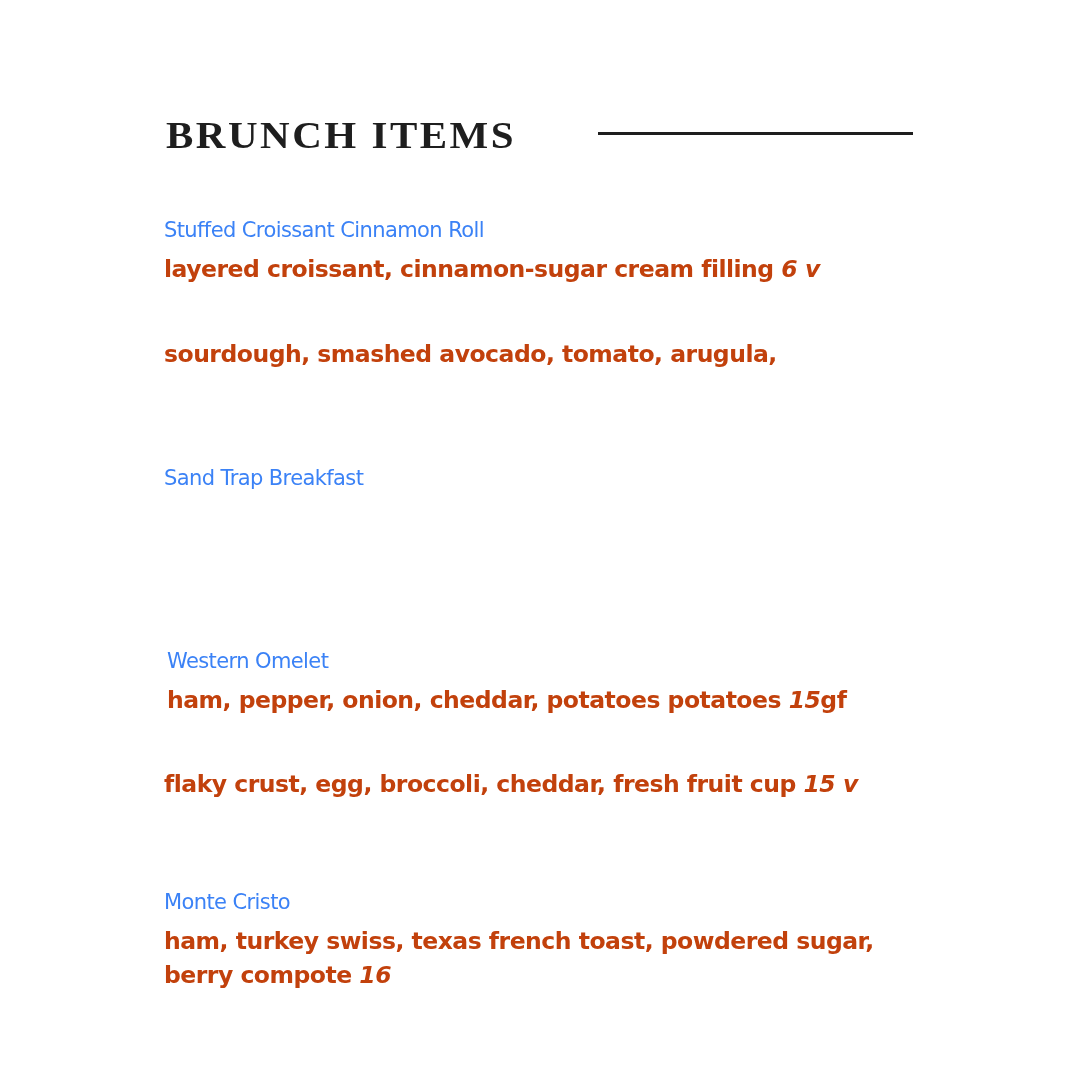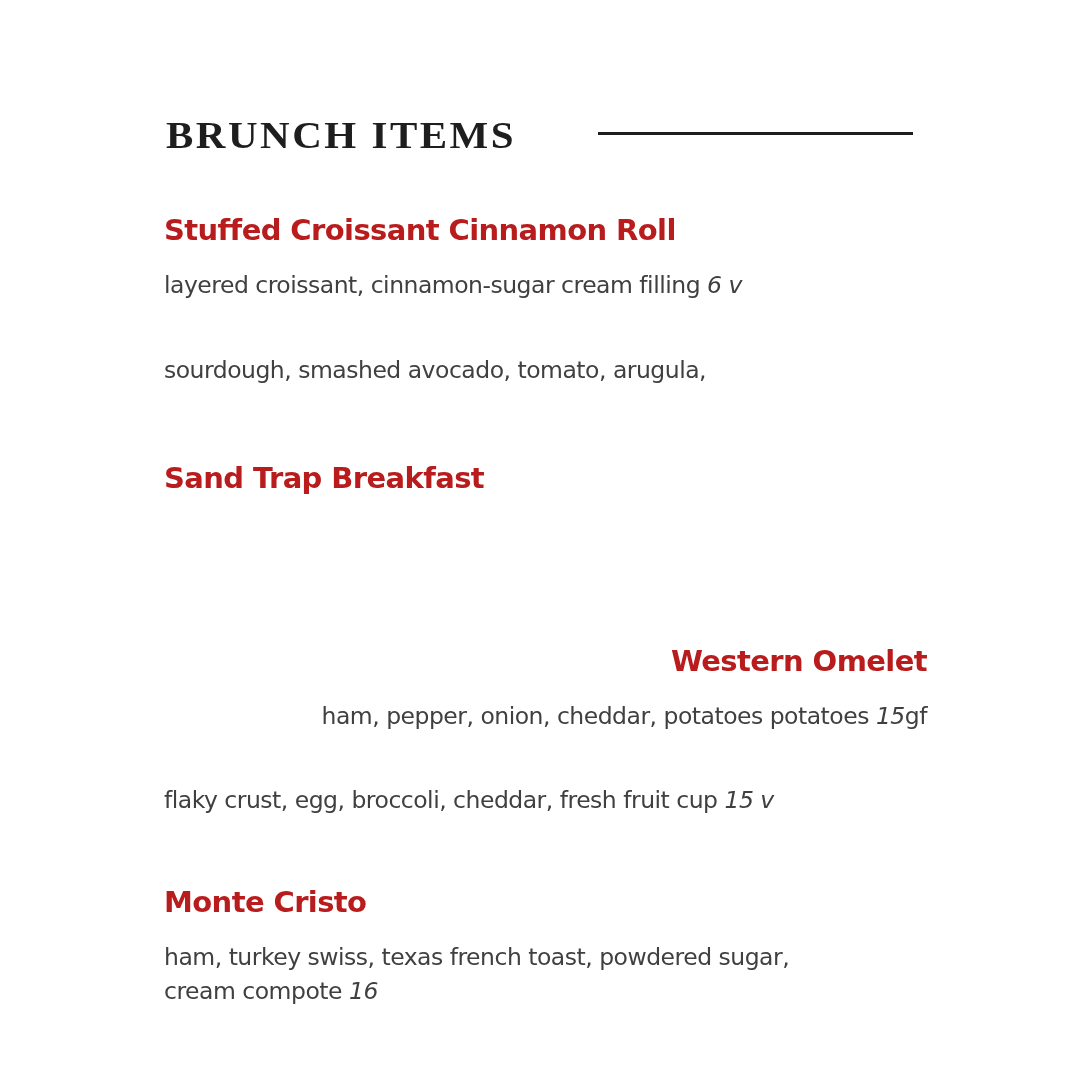--- a/index.html
+++ b/index.html
@@ -48,36 +48,35 @@
       height: 3px;
       background: #1e1e1e;
     }
     .item {
       position: absolute;
       left: 0;
       width: 760px;
     }
     .item-name {
       font-family: "DejaVu Sans", "Liberation Sans", sans-serif;
-      font-size: 29px;
-      color: #b91c1c;
+      font-size: 21px;
+      color: #3b82f6;
       line-height: 36px;
       white-space: nowrap;
       letter-spacing: -0.6px;
-      font-weight: bold;
     }
     .item-desc {
       font-family: "DejaVu Sans", "Liberation Sans", sans-serif;
       font-size: 23.5px;
-      color: #404040;
+      color: #c2410c;
       line-height: 34px;
-      margin-top: 20px;
+      margin-top: 4px;
       white-space: nowrap;
       letter-spacing: -0.5px;
-      font-weight: 400;
+      font-weight: 700;
     }
     .price, .tag-italic {
       font-style: italic;
     }
     .tag-upright {
       font-style: normal;
     }
   </style>
 </head>
 <body>
@@ -101,40 +100,40 @@
   <div class="item" style="top:333px;">
     <div class="item-desc">
       <div>sourdough, smashed avocado, tomato, arugula,</div>
     </div>
   </div>
 
   <div class="item" style="top:460px;">
     <div class="item-name">Sand Trap Breakfast</div>
   </div>
 
-  <div class="item" style="top:643px; left:3px;text-align:right;">
+  <div class="item" style="top:643px; left:3px;">
     <div class="item-name">Western Omelet</div>
     <div class="item-desc">
       <span>ham, pepper, onion, cheddar, potatoes potatoes</span>
       <span class="price">15</span><span class="tag-upright">gf</span>
     </div>
   </div>
 
   <div class="item" style="top:763px;">
     <div class="item-desc">
       <span>flaky crust, egg, broccoli, cheddar, fresh fruit cup</span>
       <span class="price">15</span>
       <span class="tag-italic">v</span>
     </div>
   </div>
 
   <div class="item" style="top:884px;">
     <div class="item-name">Monte Cristo</div>
     <div class="item-desc">
       <div>ham, turkey swiss, texas french toast, powdered sugar,</div>
       <div>
-        <span>cream compote</span>
+        <span>berry compote</span>
         <span class="price">16</span>
       </div>
     </div>
   </div>
 
 </div>
 
 </body></html>

